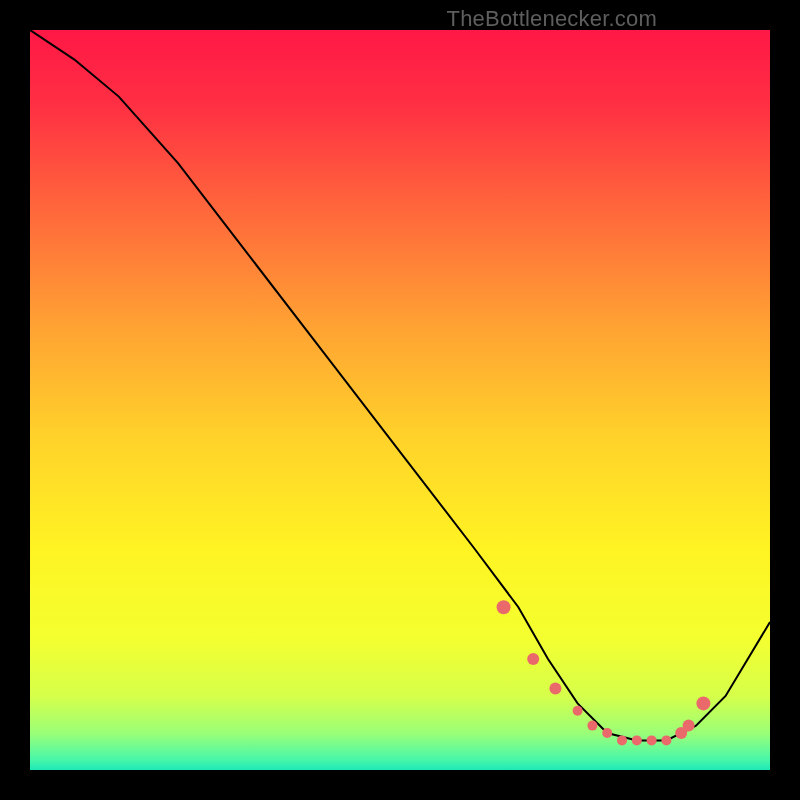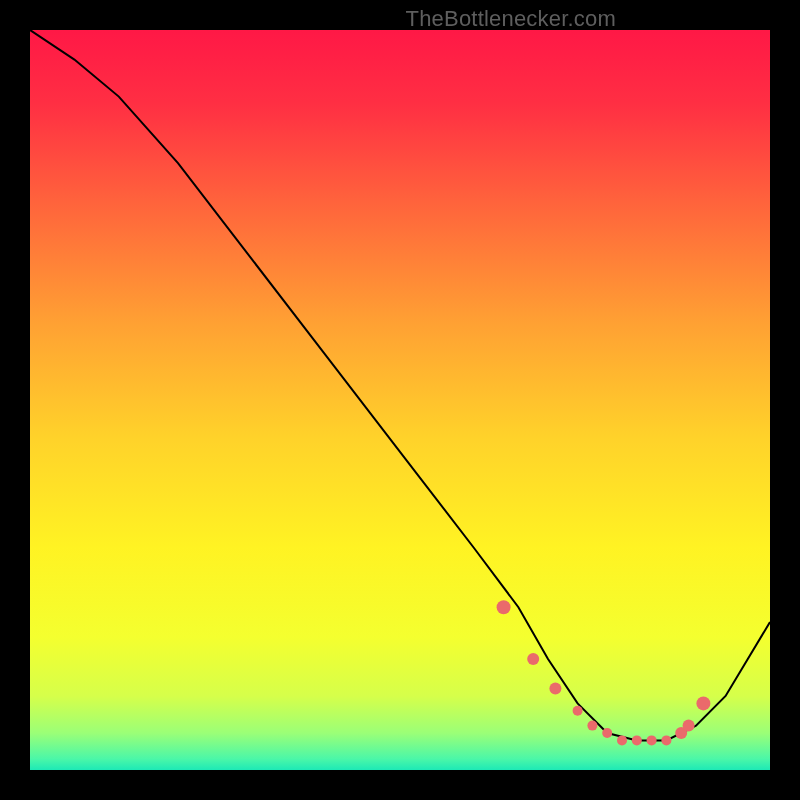--- a/index.html
+++ b/index.html
@@ -9,20 +9,21 @@
     height: 800px;
     background: #000;
     overflow: hidden;
     font-family: Arial, Helvetica, sans-serif;
   }
   .stage {
     position: relative;
     width: 640px;
     height: 800px;
     background: #000;
+    padding-left: 41px;
   }
   .plot {
     position: absolute;
     left: 30px;
     top: 30px;
     width: 740px;
     height: 740px;
   }
   .gradient {
     position: absolute;

